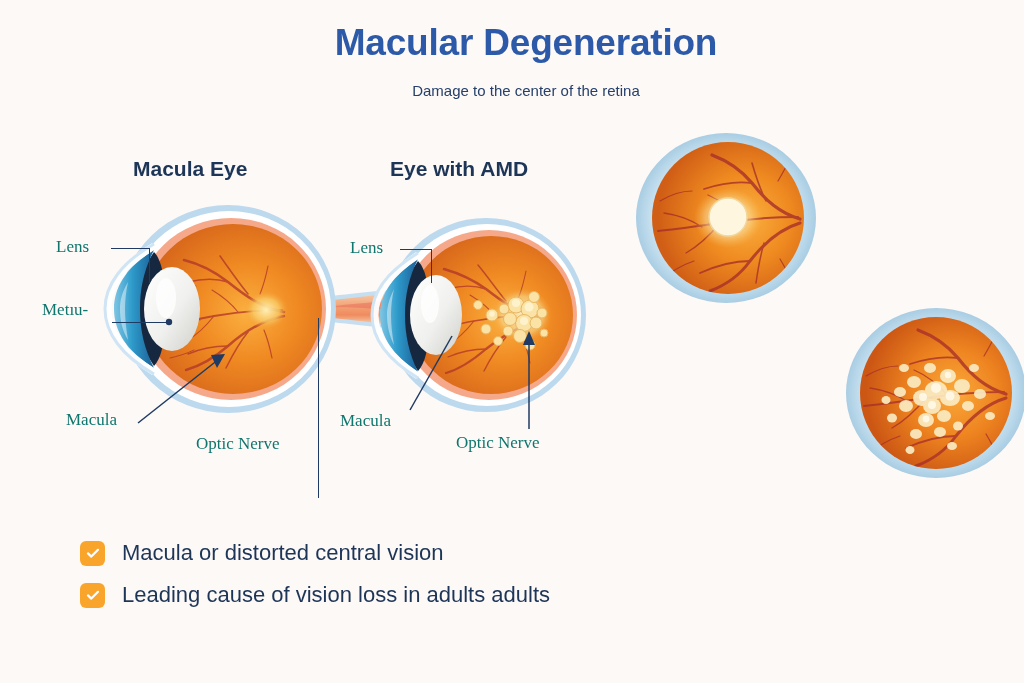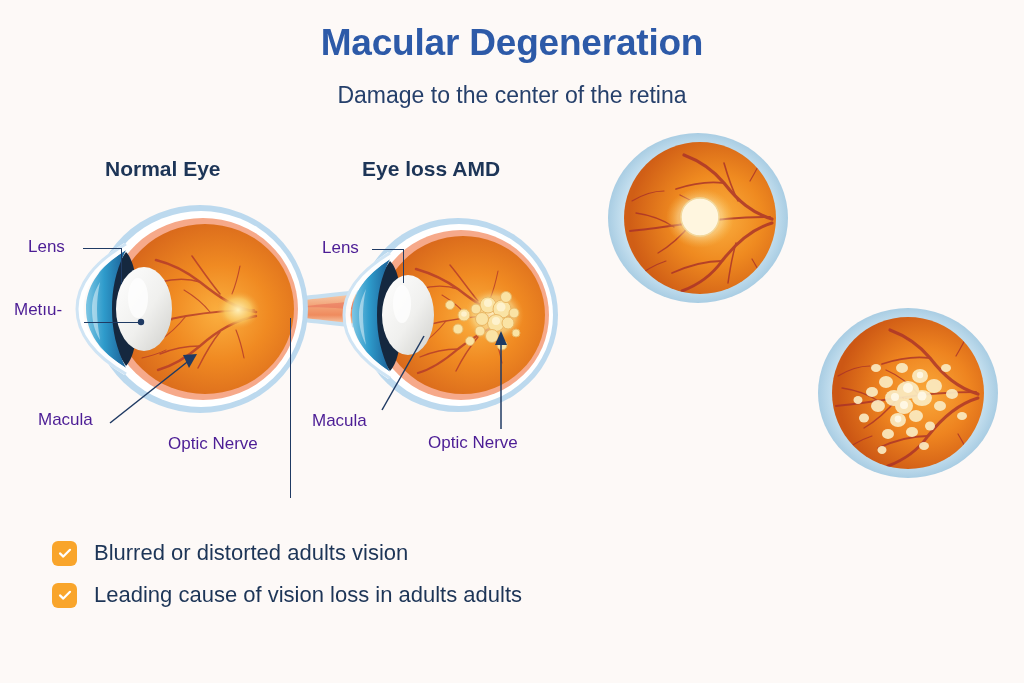--- a/index.html
+++ b/index.html
@@ -4,52 +4,52 @@
 <style>
   html,body{margin:0;padding:0;}
   body{
     width:1024px;height:683px;
     background:#fdf9f7;
     font-family:"Liberation Sans", sans-serif;
     color:#22355c;
     overflow:hidden;
     position:relative;
   }
-  .stage{position:absolute;inset:0;}
+  .stage{position:absolute;inset:0;margin-left:28px;}
 
   
   .title{
     position:absolute;left:0;right:0;top:22px;
     text-align:center;
     font-size:37px;font-weight:bold;
     color:#2d5aa8;letter-spacing:-.2px;
   }
   .subtitle{
     position:absolute;left:0;right:0;top:82px;
     text-align:center;
-    font-size:23px;color:#26406b;
+    font-size:15px;color:#26406b;
   }
 
   
   .sec-head{
     position:absolute;font-size:21px;font-weight:bold;color:#1d3557;
     white-space:nowrap;
   }
   #head-normal{left:105px;top:157px;}
   #head-amd{left:362px;top:157px;}
 
   
   .eye-wrap{position:absolute;}
   #eye-normal{left:60px;top:190px;width:300px;height:230px;}
   #eye-amd{left:330px;top:205px;width:275px;height:215px;}
   .eye-wrap svg{display:block;width:100%;height:100%;overflow:visible;}
 
   
   .lbl{
-    position:absolute;font-size:17px;color:#4c1d95;white-space:nowrap;
+    position:absolute;font-size:17px;color:#0f766e;white-space:nowrap;font-family:Liberation Serif, serif;
   }
   .leader{position:absolute;background:#1f3a63;}
   .lead-h{height:1.4px;}
   .lead-v{width:1.4px;}
   .leader-svg{position:absolute;overflow:visible;}
 
   
   .card{position:absolute;}
   .fundus{border-radius:50%;overflow:hidden;position:relative;}
 
@@ -65,22 +65,22 @@
   .btxt{font-size:22px;color:#1d3557;white-space:nowrap;}
 </style>
 </head>
 <body style="background: rgb(253, 249, 247);">
 
 <div class="stage">
 
   <div class="title">Macular Degeneration</div>
   <div class="subtitle">Damage to the center of the retina</div>
 
-  <div class="sec-head" id="head-normal">Normal Eye</div>
-  <div class="sec-head" id="head-amd">Eye loss AMD</div>
+  <div class="sec-head" id="head-normal">Macula Eye</div>
+  <div class="sec-head" id="head-amd">Eye with AMD</div>
 
   <div class="eye-wrap" id="eye-normal">
     <svg viewBox="0 0 300 230">
       <defs>
         <radialGradient id="nRetina" cx="58%" cy="52%" r="62%">
           <stop offset="0%" stop-color="#FBB040"></stop>
           <stop offset="45%" stop-color="#F08A22"></stop>
           <stop offset="100%" stop-color="#D4621A"></stop>
         </radialGradient>
         <linearGradient id="nCornea" x1="0" y1="0" x2="1" y2="0">
@@ -387,21 +387,21 @@
 
   </div>
 
   <div class="bullets">
     <div class="brow">
       <span class="chk">
         <svg width="16" height="16" viewBox="0 0 16 16">
             <path d="M3 8.4 L6.3 11.6 L13 4.8" fill="none" stroke="#ffffff" stroke-width="2.2" stroke-linecap="round" stroke-linejoin="round"></path>
           </svg>
       </span>
-      <span class="btxt">Blurred or distorted adults vision</span>
+      <span class="btxt">Macula or distorted central vision</span>
     </div>
     <div class="brow">
       <span class="chk">
         <svg width="16" height="16" viewBox="0 0 16 16">
             <path d="M3 8.4 L6.3 11.6 L13 4.8" fill="none" stroke="#ffffff" stroke-width="2.2" stroke-linecap="round" stroke-linejoin="round"></path>
           </svg>
       </span>
       <span class="btxt">Leading cause of vision loss in adults adults</span>
     </div>
   </div>

